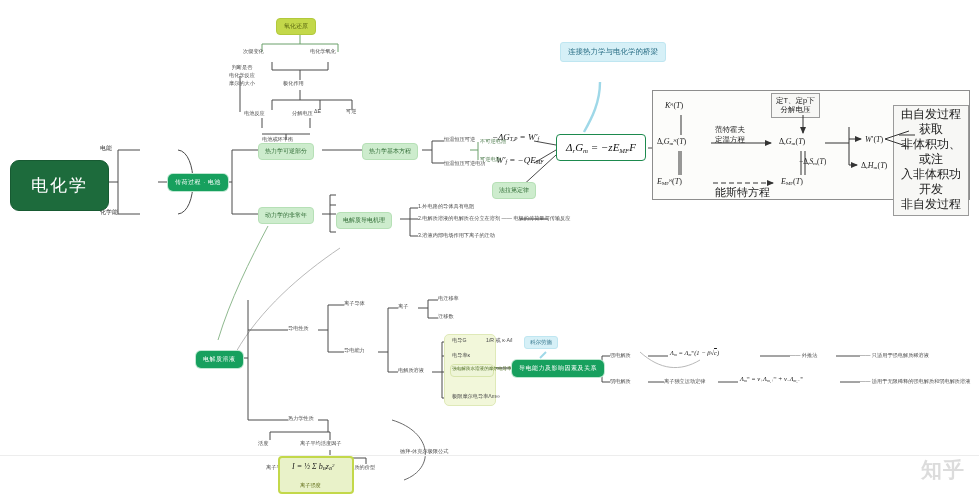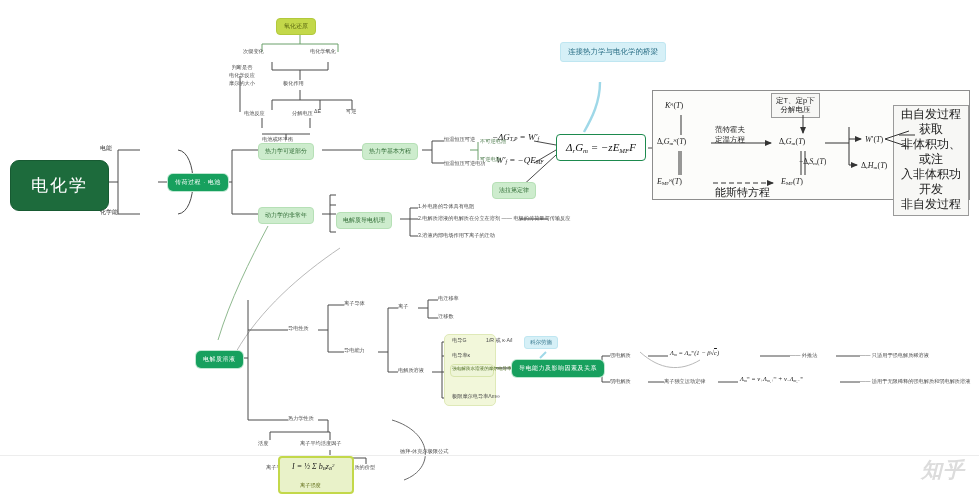--- a/index.html
+++ b/index.html
@@ -62,21 +62,21 @@
   }
   sub{font-size:.62em;vertical-align:-0.25em;}
   sup{font-size:.62em;vertical-align:0.4em;}
   svg.ovl{position:absolute;left:0;top:0;width:979px;height:500px;pointer-events:none;}
 
   .watermark{
     position:absolute;right:14px;bottom:16px;
     color:#d9d9d9;font-size:21px;letter-spacing:1px;
     display:flex;align-items:center;gap:6px;
   }
-  .wm-logo{color:#dcdcdc;font-size:21px;font-weight:bold;font-style:italic;}
+  .wm-logo{color:#dcdcdc;font-size:21px;font-weight:bold;}
   .bottomline{position:absolute;left:0;bottom:44px;width:979px;height:1px;background:#ededed;}
 </style>
 </head>
 <body>
 
 <div id="canvas">
 
   <svg class="ovl">
 
     <path d="M100,182 L118,182" stroke="#4a4a4a" stroke-width="1" fill="none"></path>

